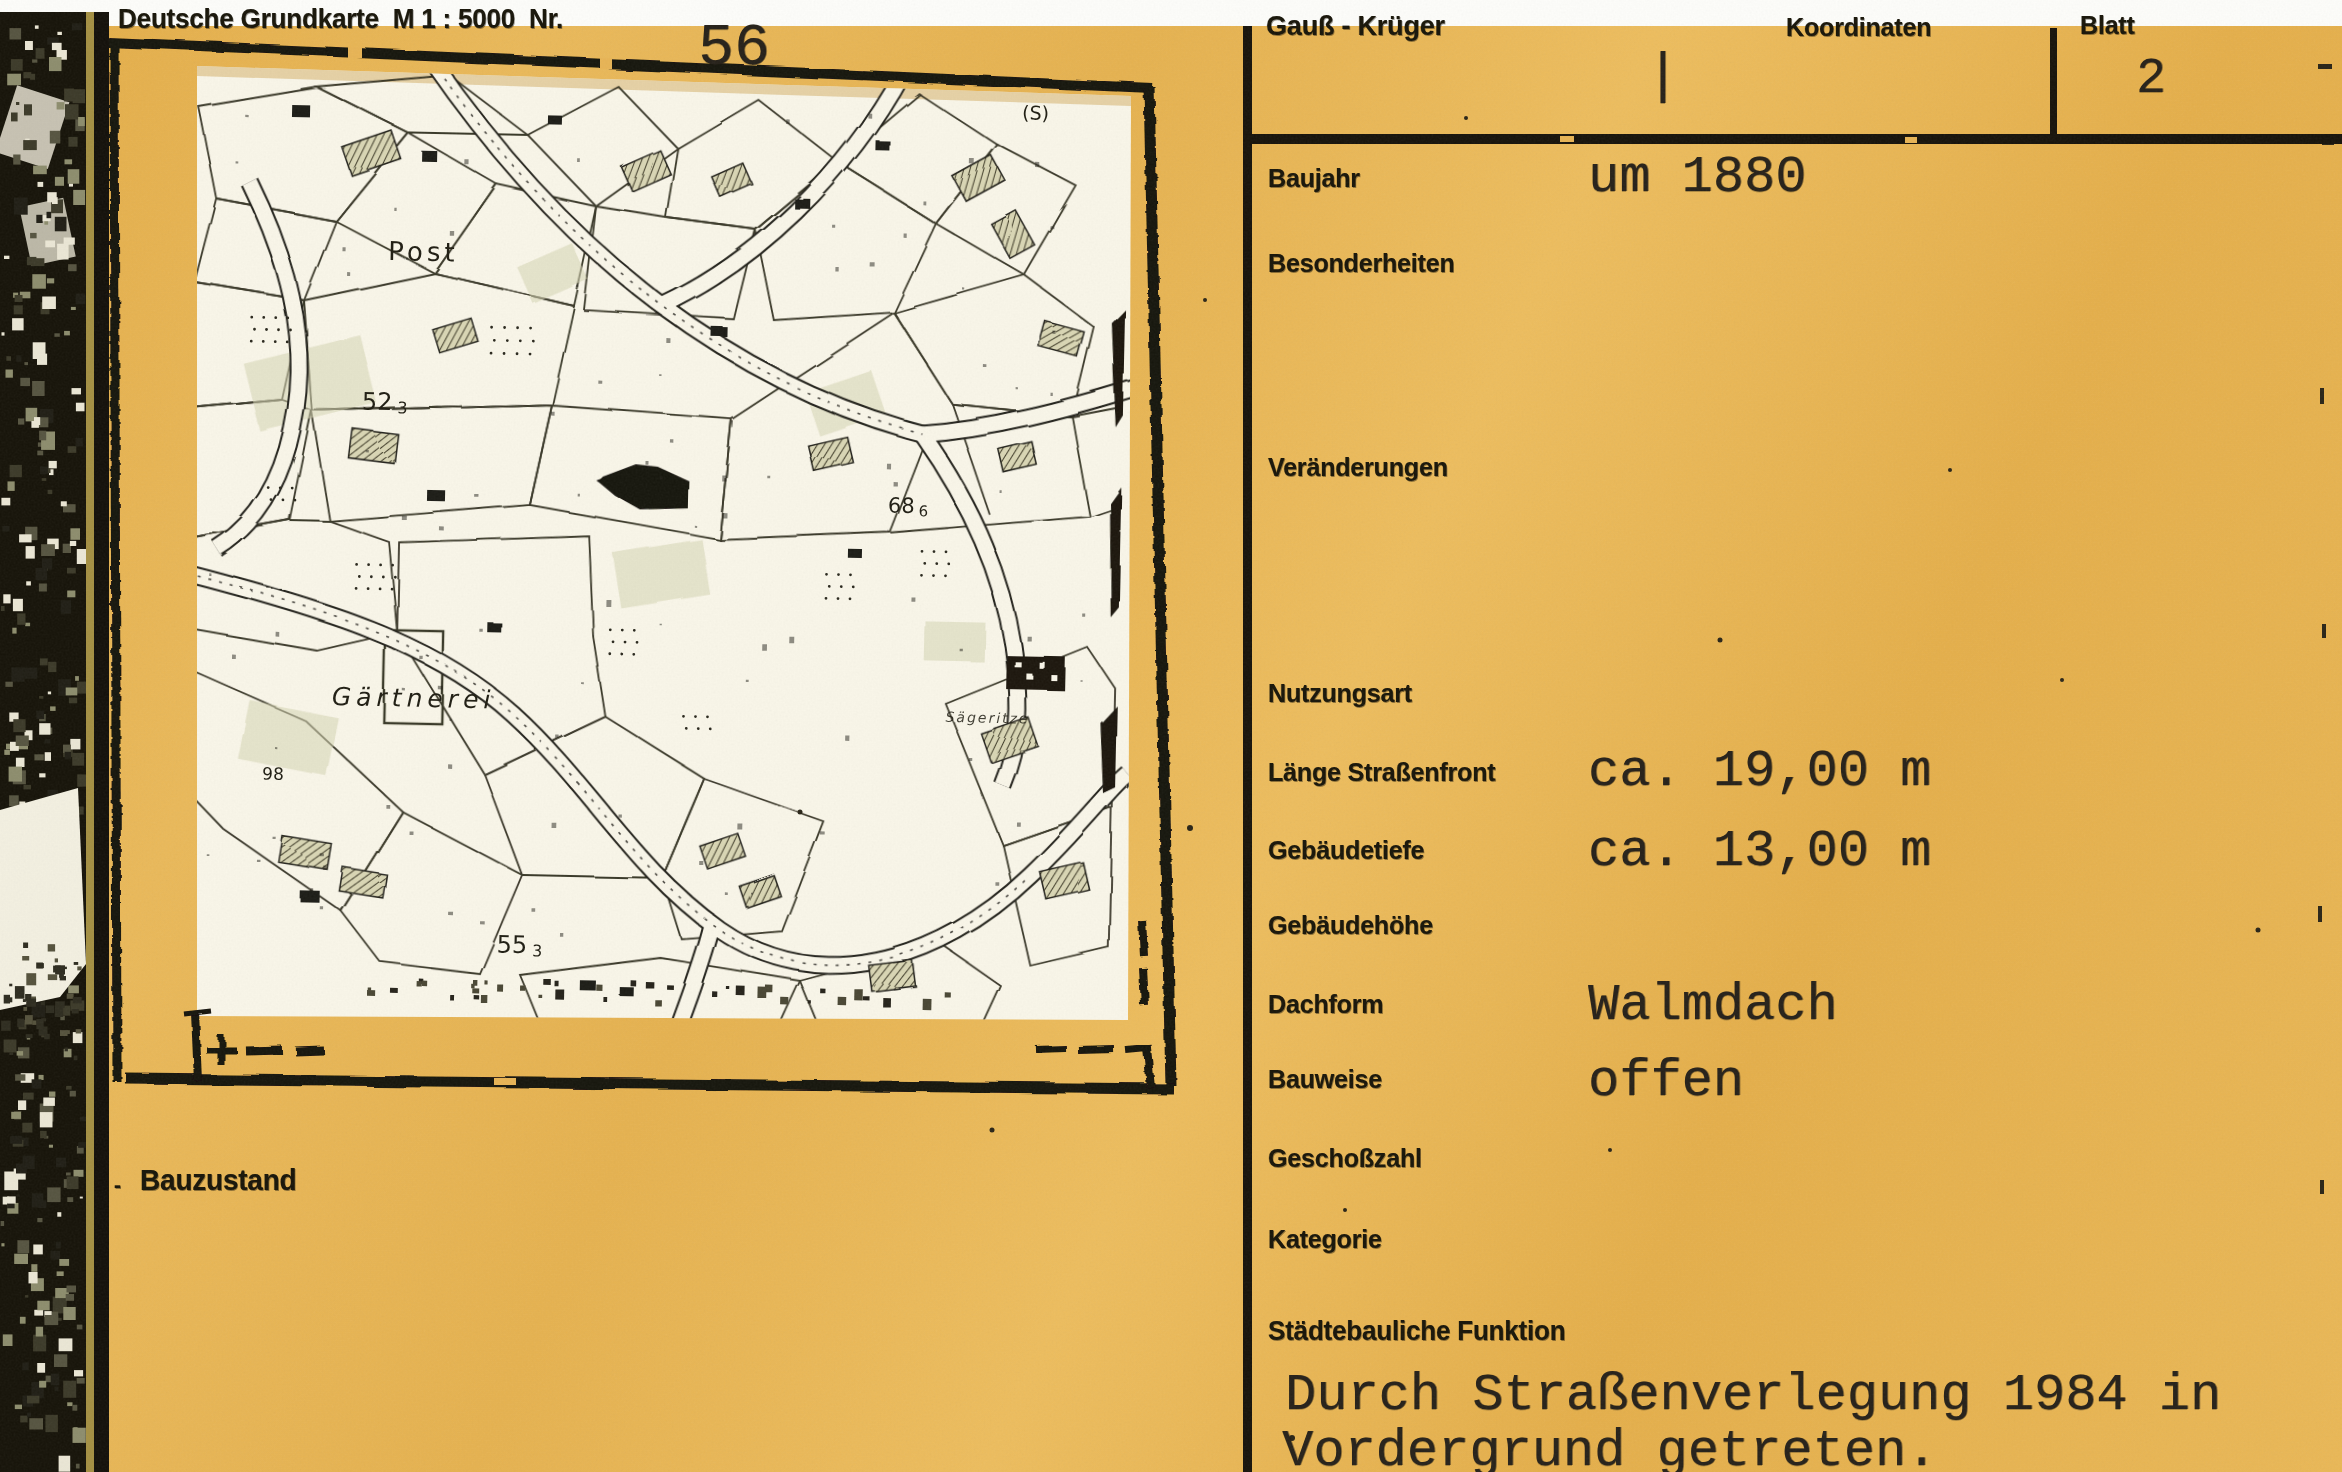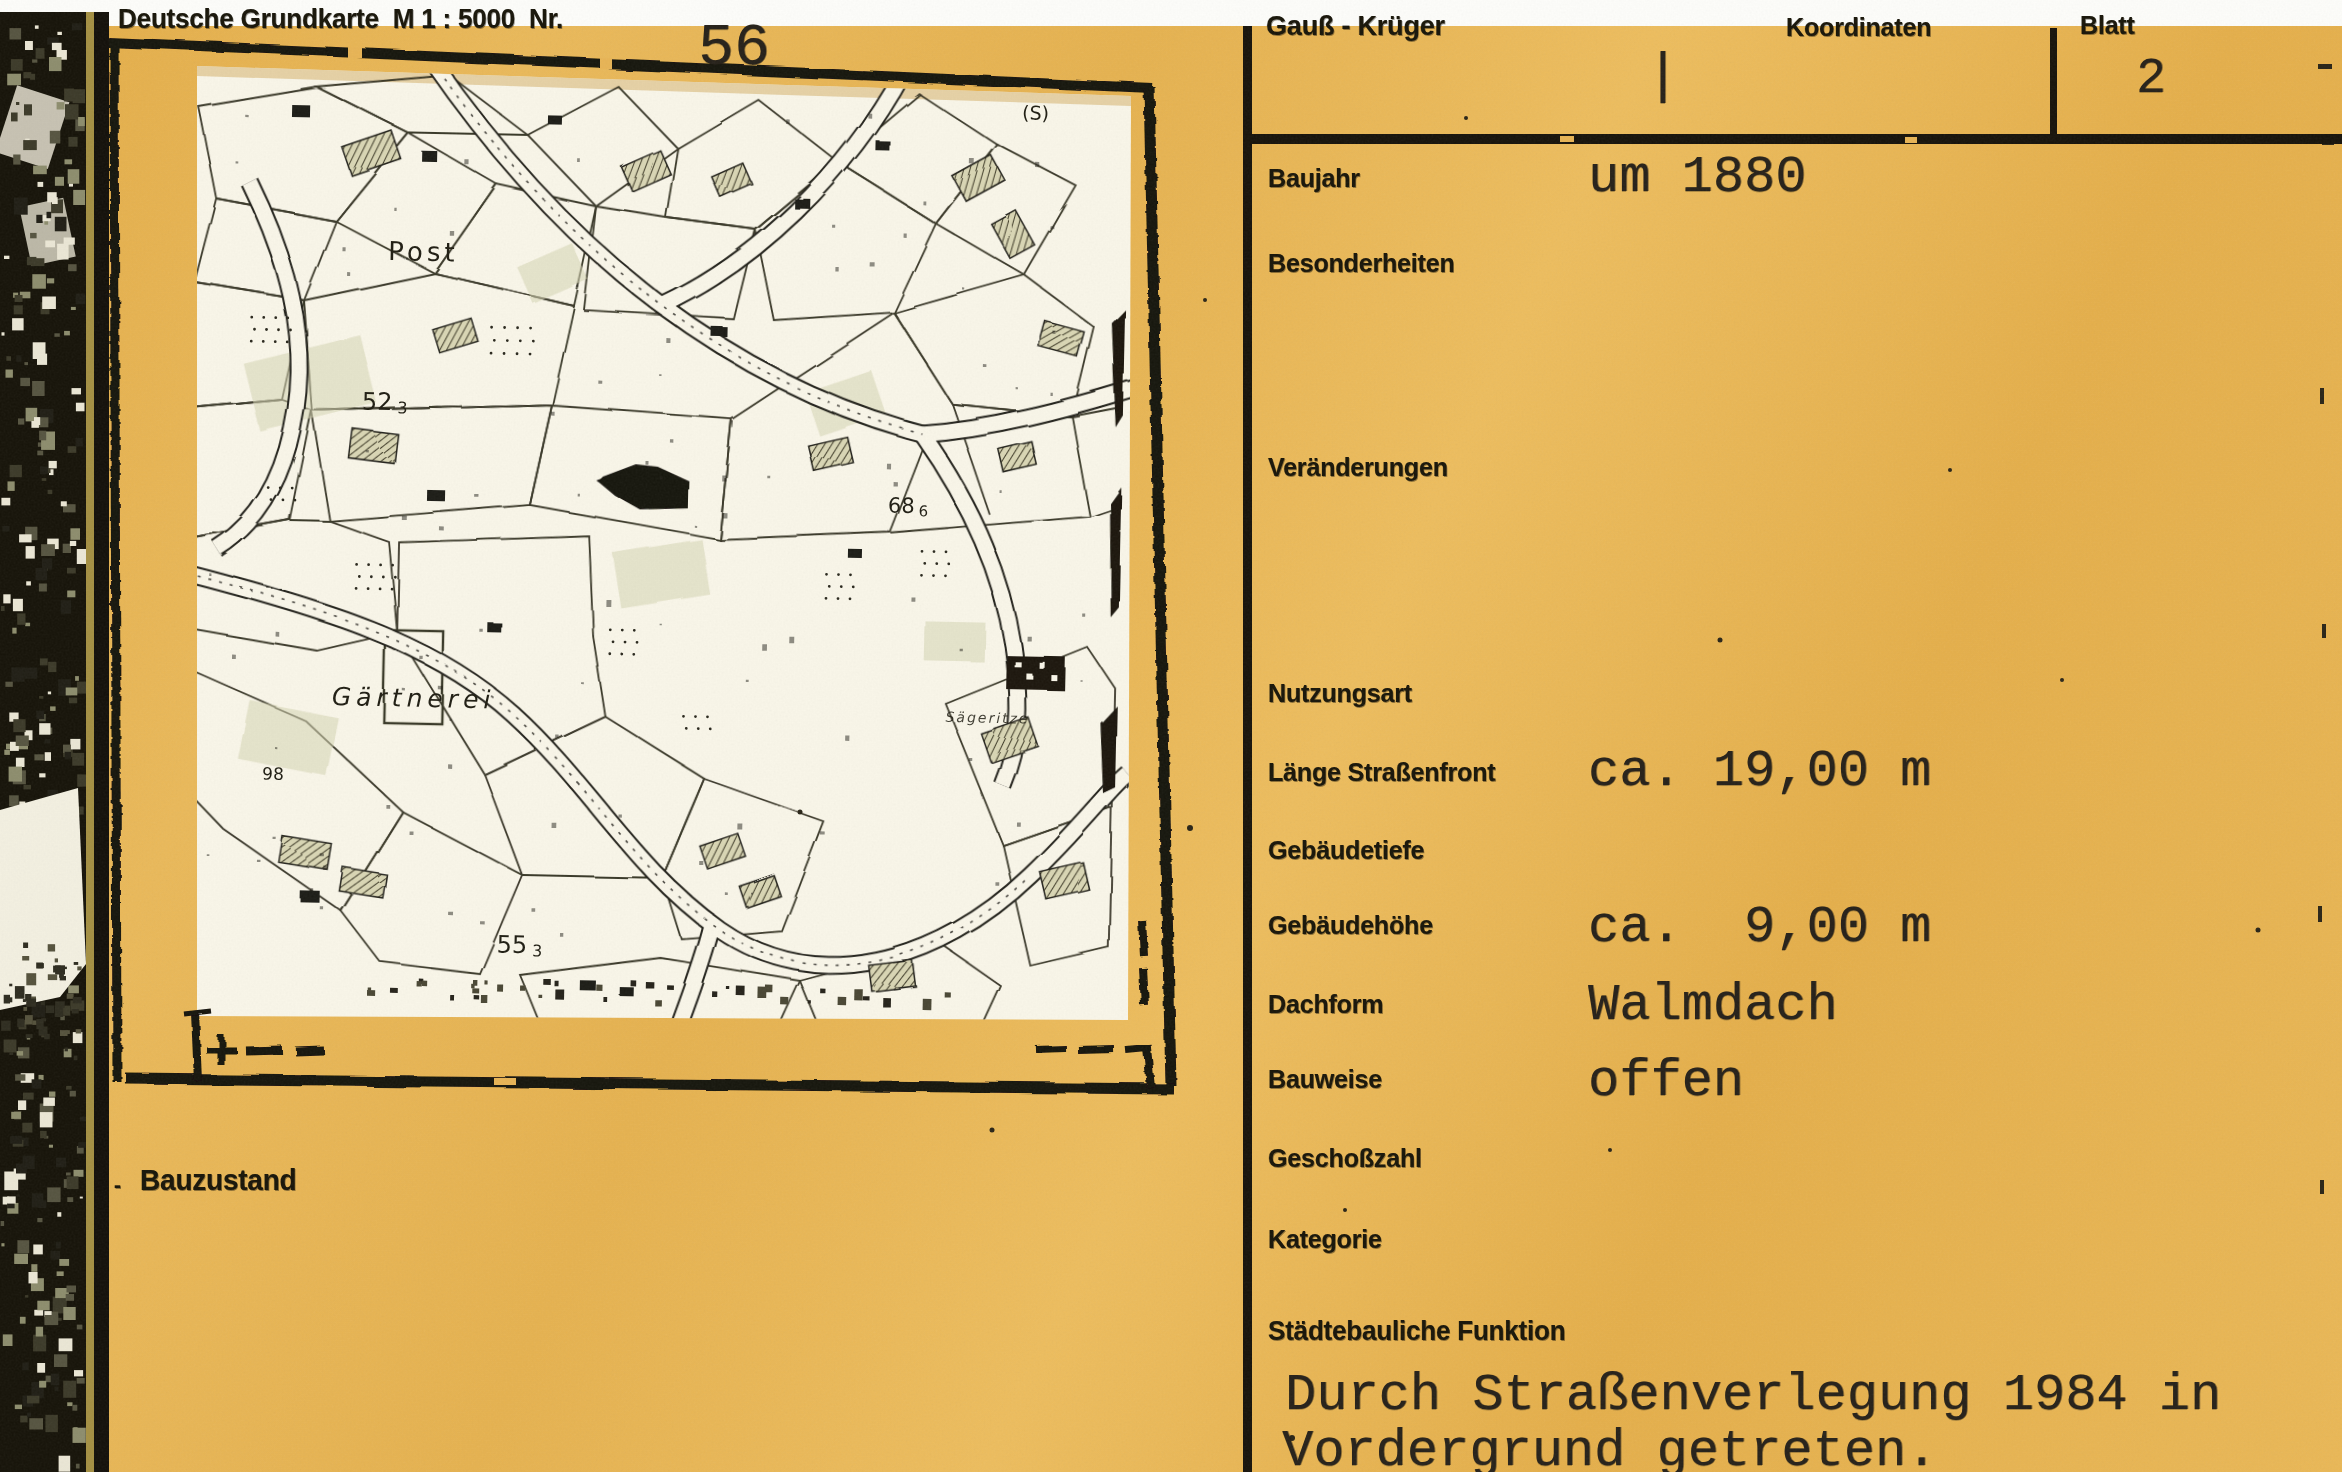--- a/index.html
+++ b/index.html
@@ -863,21 +863,21 @@
   <div class="abs lbl" style="left:1268px;top:835px;font-size:26px">Gebäudetiefe</div>
   <div class="abs lbl" style="left:1268px;top:910px;font-size:26px">Gebäudehöhe</div>
   <div class="abs lbl" style="left:1268px;top:989px;font-size:26px">Dachform</div>
   <div class="abs lbl" style="left:1268px;top:1064px;font-size:26px">Bauweise</div>
   <div class="abs lbl" style="left:1268px;top:1143px;font-size:26px">Geschoßzahl</div>
   <div class="abs lbl" style="left:1268px;top:1224px;font-size:26px">Kategorie</div>
   <div class="abs lbl" style="left:1268px;top:1316px;font-size:27px">Städtebauliche Funktion</div>
 
   <div class="abs typed" style="left:1588px;top:148px;font-size:52px">um 1880</div>
   <div class="abs typed" style="left:1588px;top:742px;font-size:52px">ca. 19,00 m</div>
-  <div class="abs typed" style="left:1588px;top:898px;font-size:52px">ca.  9,00 m</div>
+  <div class="abs typed" style="left:1588px;top:822px;font-size:52px">ca. 13,00 m</div>
   <div class="abs typed" style="left:1588px;top:976px;font-size:52px">Walmdach</div>
   <div class="abs typed" style="left:1588px;top:1052px;font-size:52px">offen</div>
   <div class="abs typed" style="left:1285px;top:1366px;font-size:52px">Durch Straßenverlegung 1984 in</div>
   <div class="abs typed" style="left:1282px;top:1422px;font-size:52px">Vordergrund getreten.</div>
 
   <svg id="grain" width="2342" height="1472" viewBox="0 0 2342 1472">
     <filter id="gr">
         <feTurbulence type="fractalNoise" baseFrequency="0.5" numOctaves="2" seed="11"></feTurbulence>
       <feColorMatrix type="saturate" values="0"></feColorMatrix>
       </filter>

